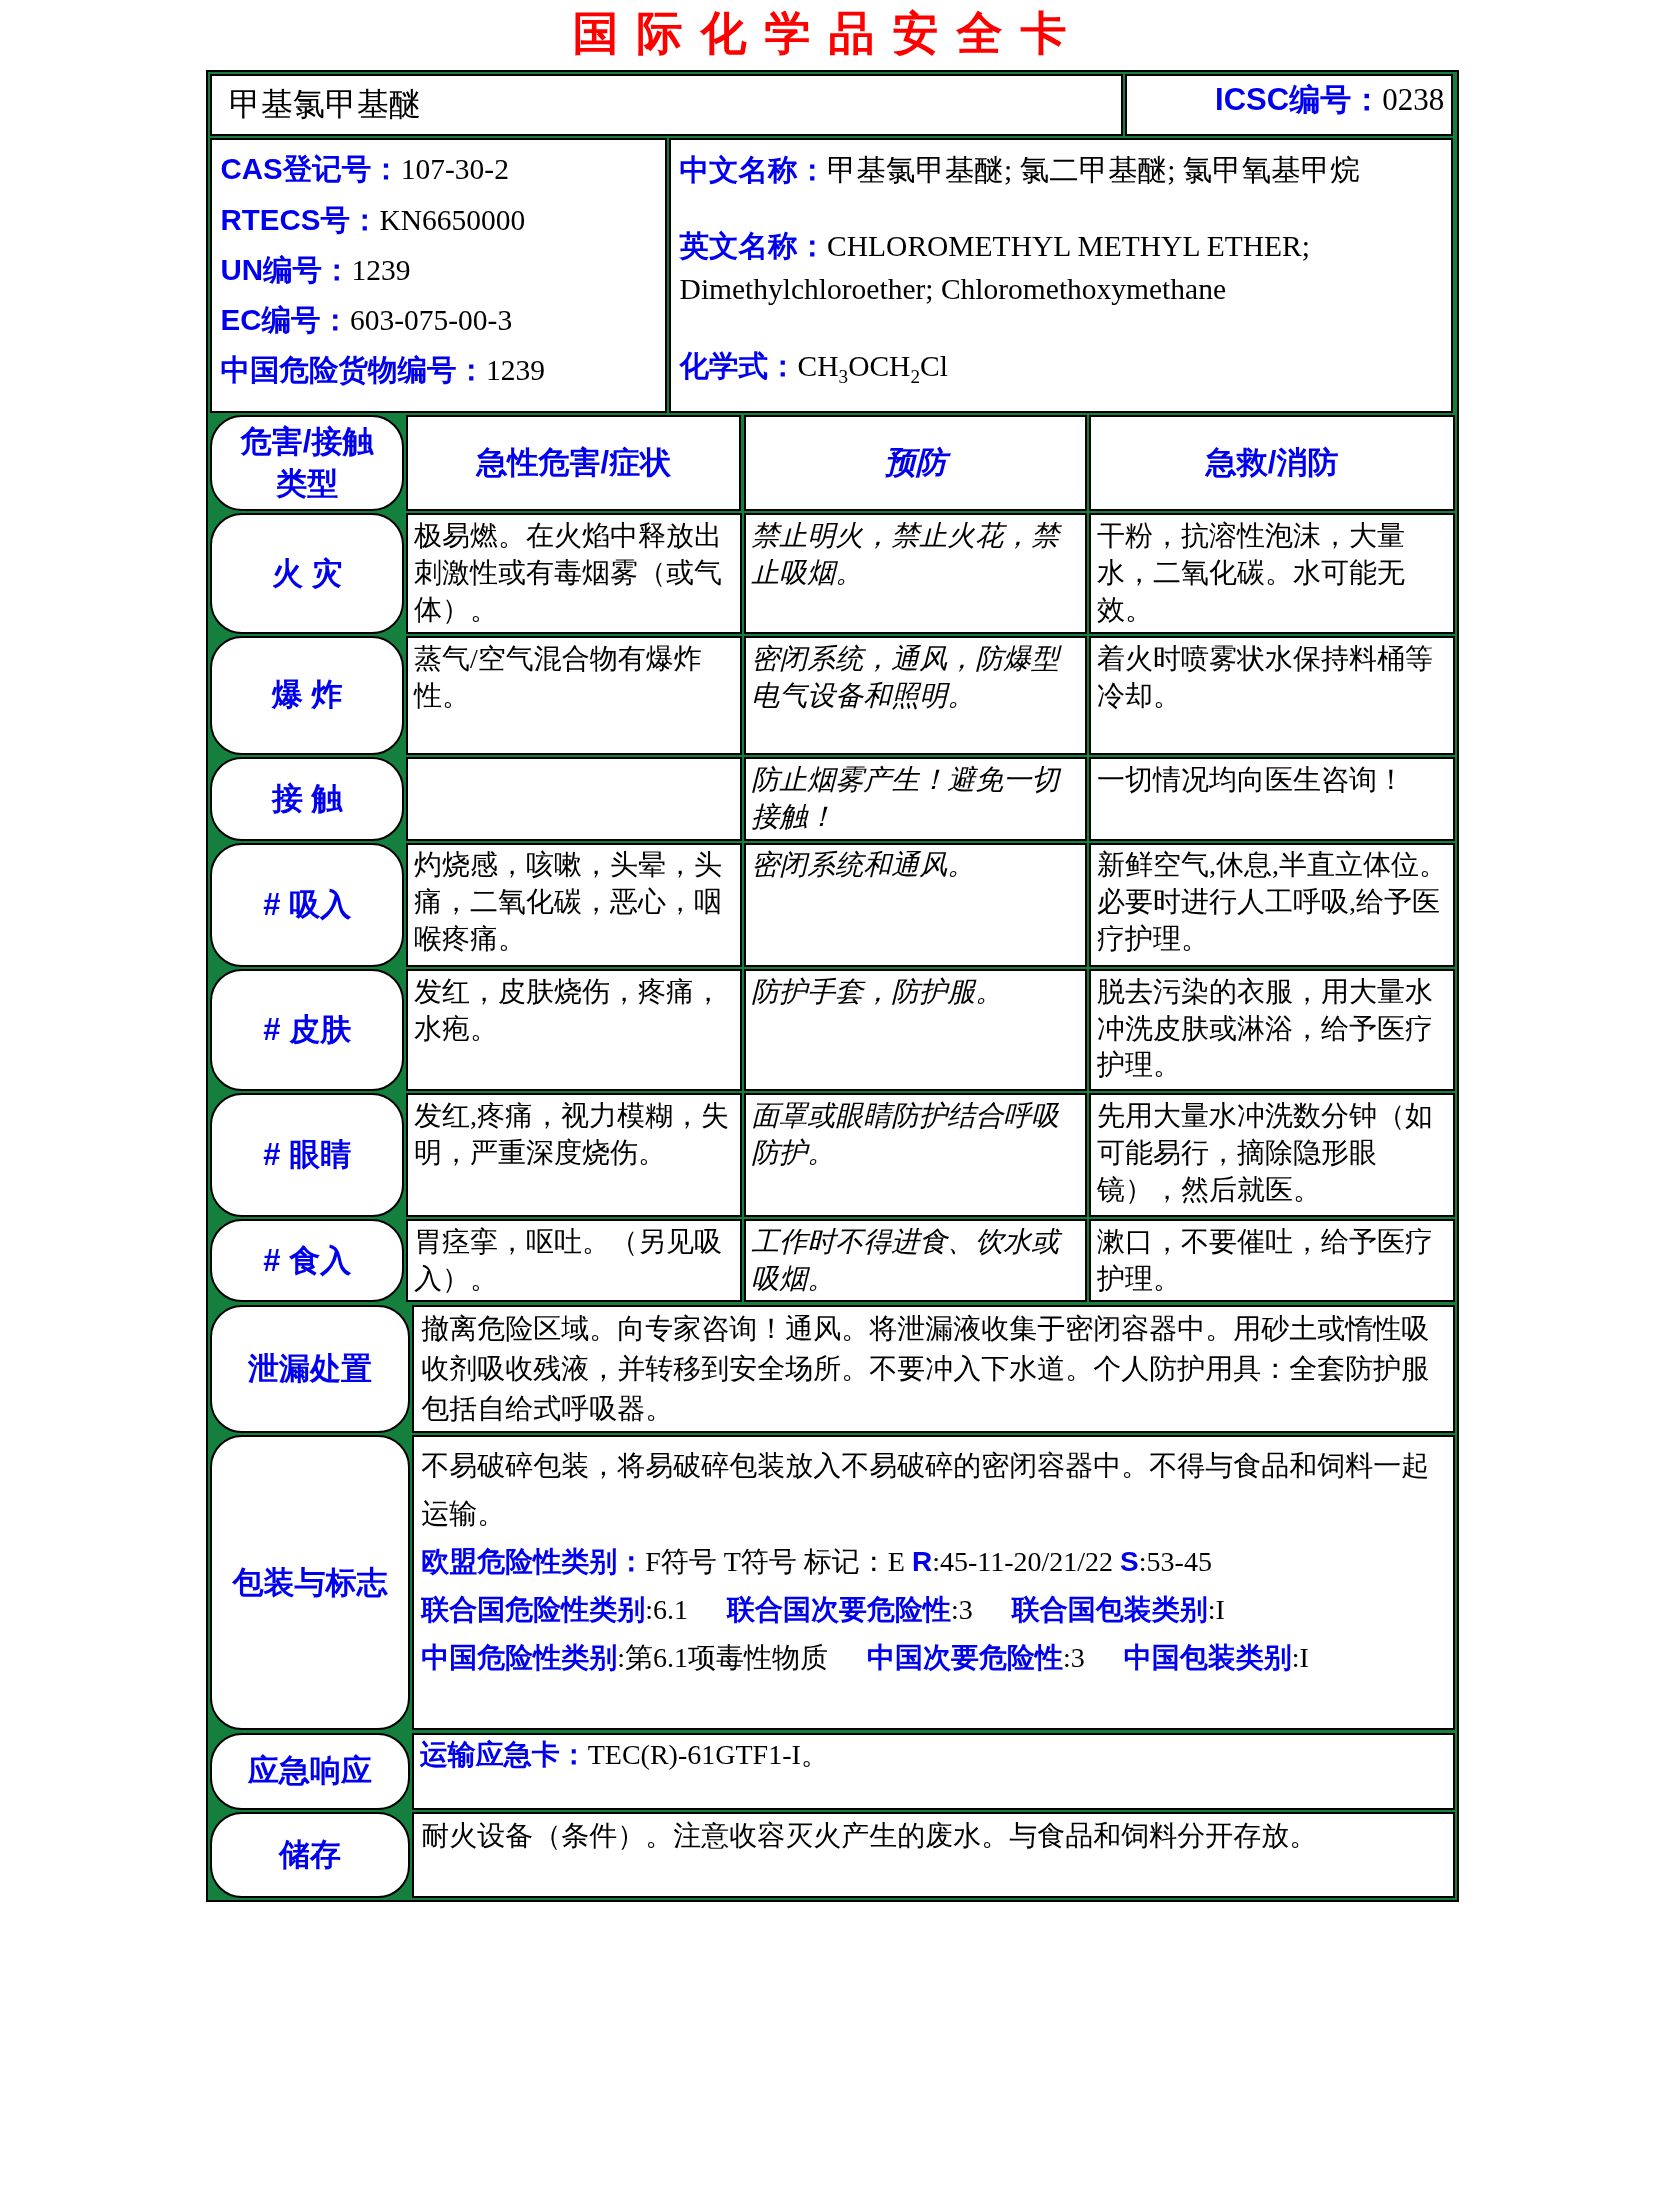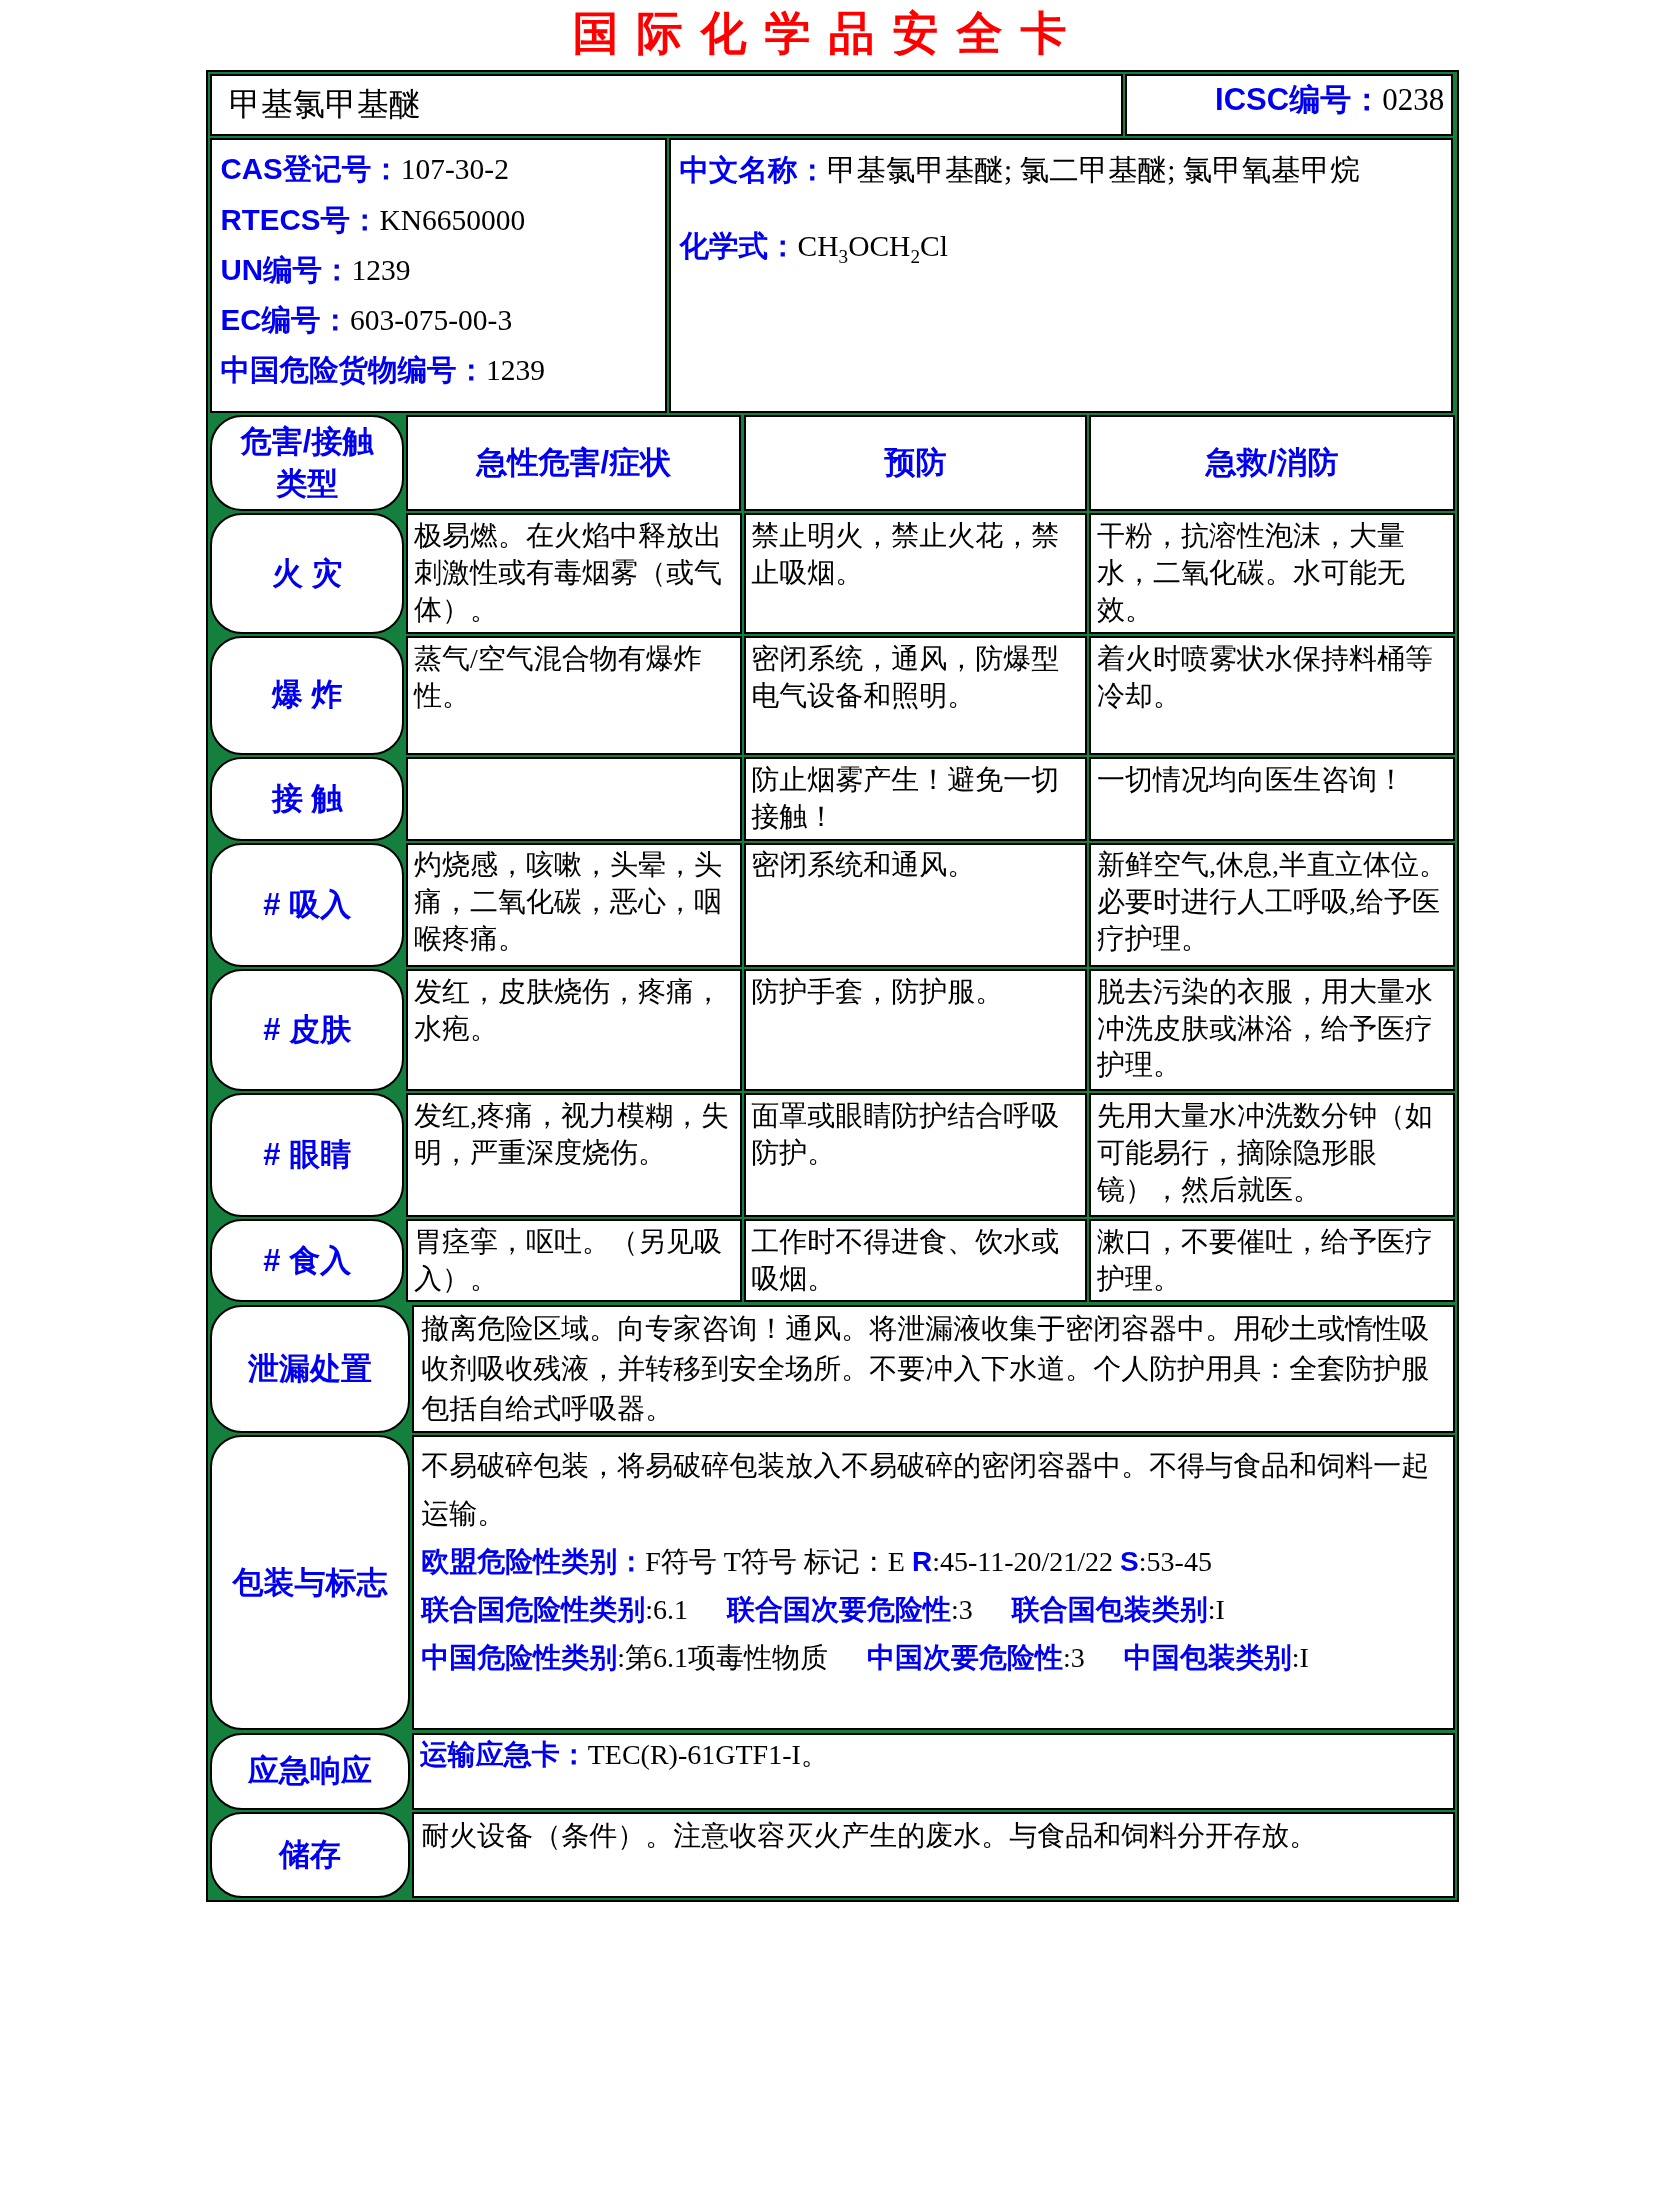--- a/index.html
+++ b/index.html
@@ -37,21 +37,21 @@
 
   .r-ids { min-height:275px; }
   .r-ids .cA { width:457px; font-size:29.5px; line-height:1.7; padding-left:8.4px; }
   .r-ids .cB { width:784px; font-size:29.5px; line-height:1.45; padding-left:8.4px; }
   .id-line { white-space:nowrap; }
   .names-block { margin-bottom:34px; }
   .names-block:last-child { margin-bottom:0; }
   .r-ids .cB { padding-top:8.4px; }
   sub { font-size:0.65em; }
 
-  .c1 { width:203px;border-radius:32px; } .c2 { width:351px; } .c3 { width:360px; } .c4 { width:383px; }
+  .c1 { width:203px;border-radius:32px; } .c2 { width:351px; } .c3 { width:360px;font-style:italic; } .c4 { width:383px; }
   .cwide { width:1060px; }
 
   .r-head   { min-height:83px; }
   .r-head .cell { font-size:31px; line-height:1.35; }
   .r-fire   { min-height:118px; }
   .r-expl   { min-height:119px; }
   .r-touch  { min-height:77px; }
   .r-inhale { min-height:124px; }
   .r-skin   { min-height:122px; }
   .r-eye    { min-height:124px; }
@@ -88,20 +88,23 @@
       <div class="id-line"><span class="blue">RTECS号：</span><span>KN6650000</span></div>
       <div class="id-line"><span class="blue">UN编号：</span><span>1239</span></div>
       <div class="id-line"><span class="blue">EC编号：</span><span>603-075-00-3</span></div>
       <div class="id-line"><span class="blue">中国危险货物编号：</span><span>1239</span></div>
     </div>
     <div class="cell cB">
       <div class="names-block">
         <span class="blue">中文名称：</span><span>甲基氯甲基醚; 氯二甲基醚; 氯甲氧基甲烷</span>
       </div>
       <div class="names-block">
+        <span class="blue">英文名称：</span><span>CHLOROMETHYL METHYL ETHER; Dimethylchloroether; Chloromethoxymethane</span>
+      </div>
+      <div class="names-block">
         <span class="blue">化学式：</span><span><span>CH</span><sub>3</sub><span>OCH</span><sub>2</sub><span>Cl</span></span>
       </div>
     </div>
   </div>
 
   <div class="row r-head">
     <div class="cell c1 blue vcenter hcenter">
       <div>
           <div>危害/接触</div>
           <div>类型</div>

